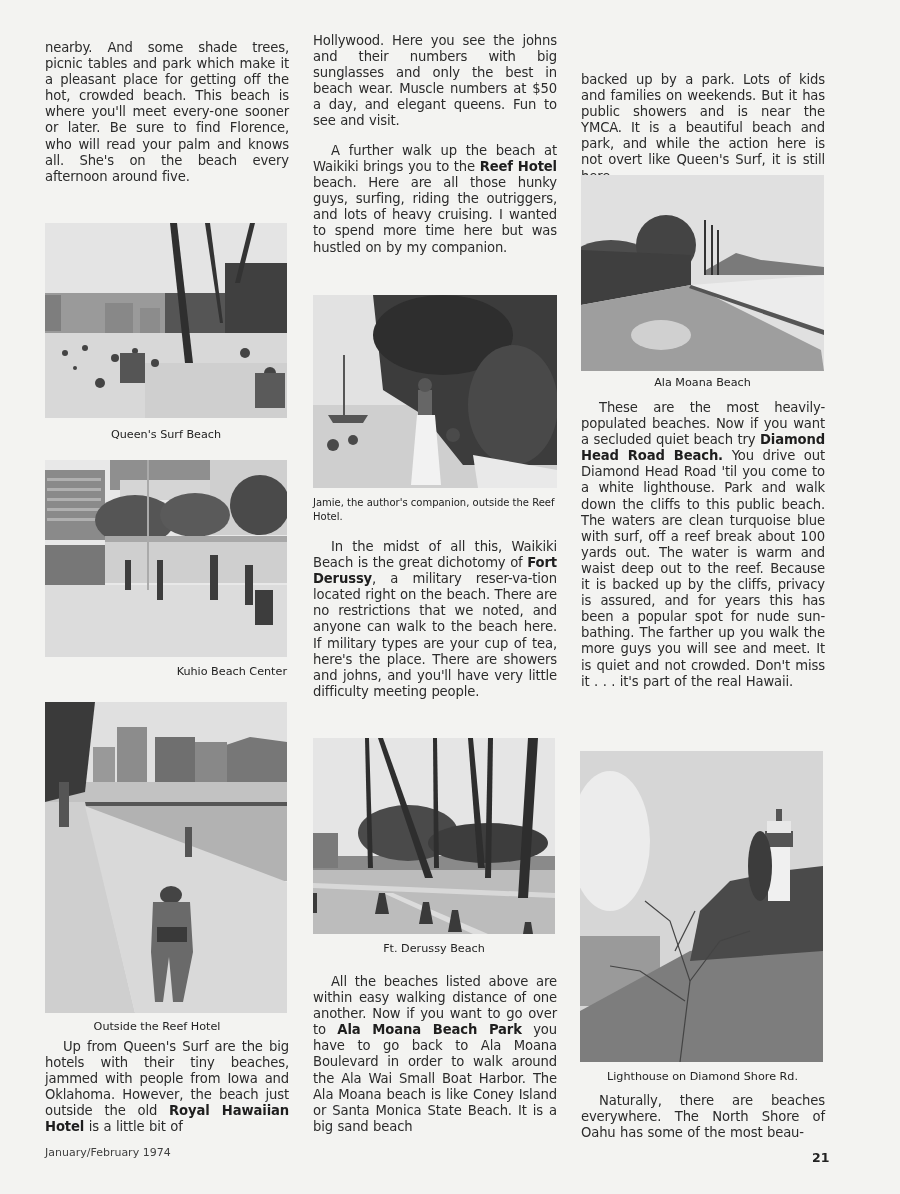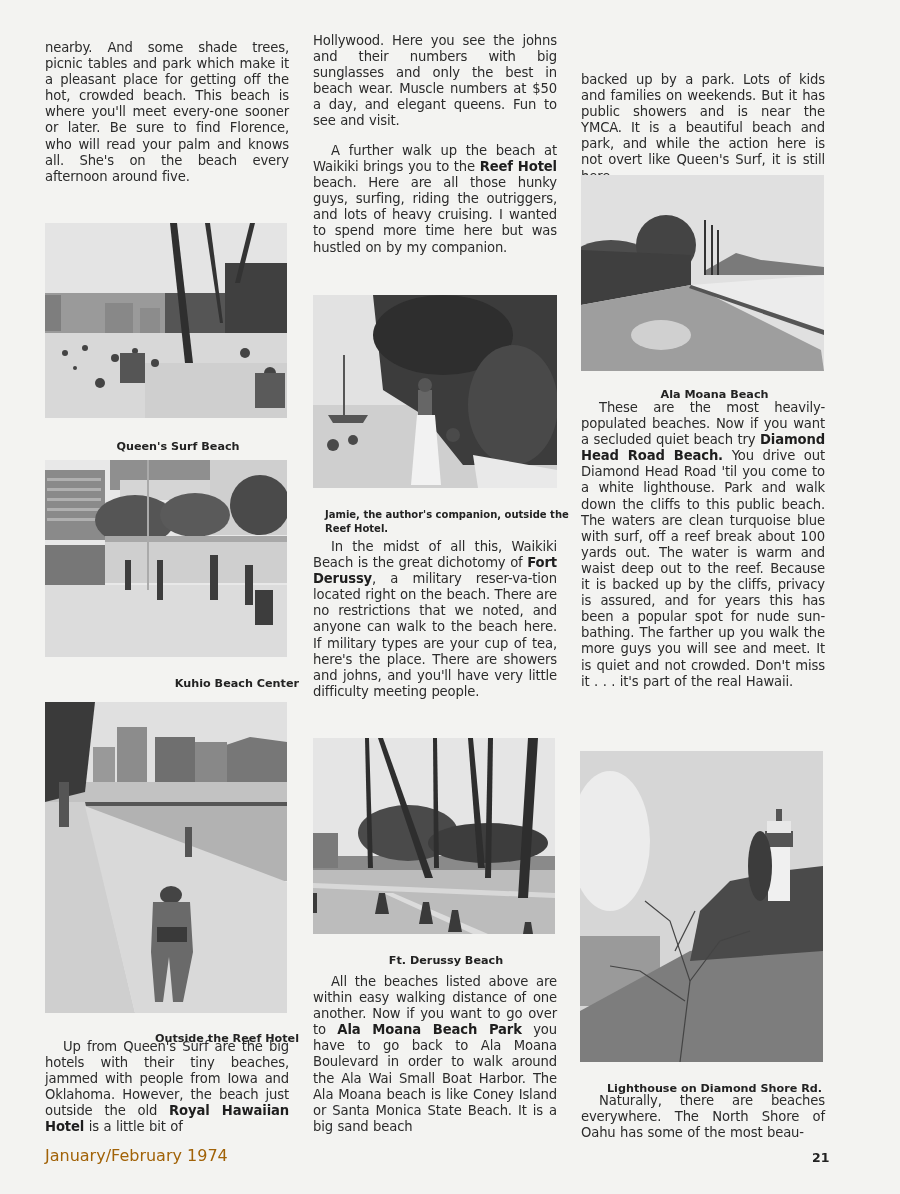--- a/index.html
+++ b/index.html
@@ -9,32 +9,32 @@
     font-family: "DejaVu Sans", sans-serif;
   }
   .para {
     position: absolute; margin: 0;
     font-size: 13.2px; line-height: 16.1px; text-align: justify;
     letter-spacing: -0.15px; word-spacing: 0.5px; color: #2b2b2b;
   }
   .para.indent { text-indent: 18px; }
   .para b { font-weight: bold; color: #1e1e1e; }
   .caption {
-    position: absolute; margin: 12px; font-weight: bold;
+    position: absolute; margin: 0; font-weight: normal;
     font-size: 11.2px; line-height: 14px; color: #222;
     letter-spacing: 0;
   }
   .caption.center { text-align: center; }
   .photo {
     position: absolute; overflow: hidden; background: #bdbdbd;
     filter: grayscale(1);
   }
   .photo svg { width: 100%; height: 100%; display: block; }
   .footer-date {
-    position: absolute; left: 45px; top: 1146px; font-size: 16px; color: #a16207;
+    position: absolute; left: 45px; top: 1146px; font-size: 11px; color: #404040;
   }
   .footer-page {
     position: absolute; left: 812px; top: 1150px; font-size: 12.5px; font-weight: bold; color: #222;
   }
 </style>
 </head>
 <body>
 
 <p class="para" style="left:45px; top:40px; width:244px;">nearby.  And some shade trees, picnic tables and park which make it a pleasant place for getting off the hot, crowded beach.  This beach is where you'll meet every-one sooner or later.  Be sure to find Florence, who will read your palm and knows all.  She's on the beach every afternoon around five.</p>
 
@@ -117,21 +117,21 @@
     <path d="M0 0 L50 0 L40 90 L0 100Z" fill="#3a3a3a"></path>
     <path d="M0 100 L40 100 L90 311 L0 311Z" fill="#cfcfcf"></path>
     <path d="M40 104 L242 180 L242 311 L90 311Z" fill="#d9d9d9"></path>
     <ellipse cx="126" cy="193" rx="11" ry="9" fill="#444"></ellipse>
     <path d="M108 200 L145 200 L148 250 L138 300 L128 300 L124 255 L118 300 L110 300 L106 250Z" fill="#6a6a6a"></path>
     <rect x="112" y="225" width="30" height="15" fill="#3a3a3a"></rect>
     <rect x="140" y="125" width="7" height="30" fill="#555"></rect>
     <rect x="14" y="80" width="10" height="45" fill="#555"></rect>
   </svg>
 </div>
-<p class="caption center" style="left:45px; top:1020px; width:242px;text-align:right;">Outside the Reef Hotel</p>
+<p class="caption center" style="left:36px; top:1020px; width:242px;">Outside the Reef Hotel</p>
 
 <p class="para indent" style="left:45px; top:1039px; width:244px;"><span>Up from Queen's Surf are the big hotels with their tiny beaches, jammed with people from Iowa and Oklahoma.  However, the beach just outside the old </span><b>Royal Hawaiian Hotel</b><span> is a little bit of</span></p>
 
 <p class="para" style="left:313px; top:33px; width:244px;">Hollywood.  Here you see the johns and their numbers with big sunglasses and only the best in beach wear.  Muscle numbers at $50 a day, and elegant queens. Fun to see and visit.</p>
 
 <p class="para indent" style="left:313px; top:143px; width:244px;"><span>A further walk up the beach at Waikiki brings you to the </span><b>Reef Hotel</b><span> beach.  Here are all those hunky guys, surfing, riding the outriggers, and lots of heavy cruising.  I wanted to spend more time here but was hustled on by my companion.</span></p>
 
 <div class="photo" style="left:313px; top:295px; width:244px; height:193px;">
   <svg viewBox="0 0 244 193" preserveAspectRatio="none">
     <rect width="244" height="193" fill="#e2e2e2"></rect>

